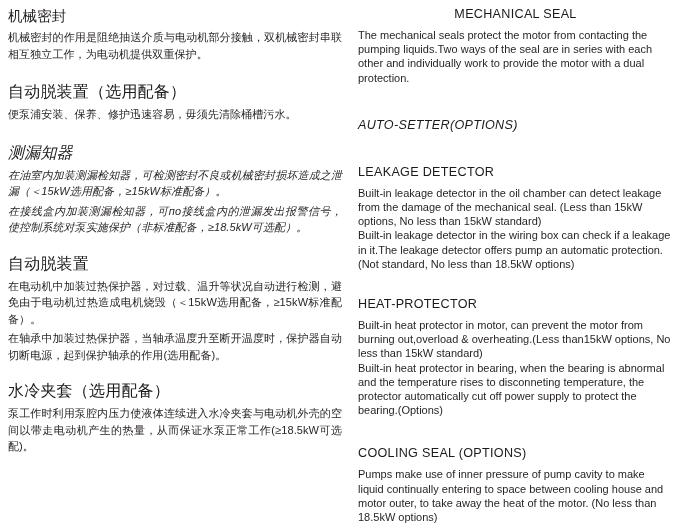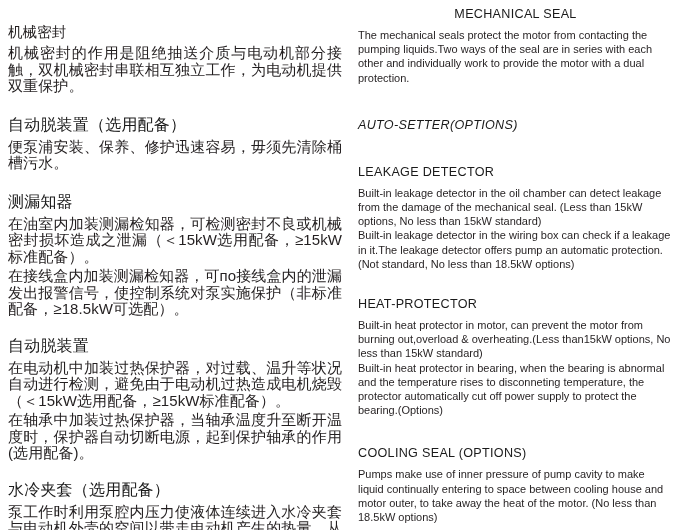--- a/index.html
+++ b/index.html
@@ -21,21 +21,20 @@
     display: flex;
     flex-direction: row;
     box-sizing: border-box;
   }
   .col {
     box-sizing: border-box;
   }
   .col-left {
     width: 352px;
     padding: 6px 10px 0 8px;
-    margin-top: 16px;
   }
   .col-right {
     width: 329px;
     padding: 6px 8px 16px 6px;
   }
   .section {
     margin-bottom: 12px;
   }
   .section:last-child {
     margin-bottom: 0;
@@ -43,21 +42,21 @@
   
   .zh-head {
     font-size: 16px;
     font-weight: normal;
     line-height: 20px;
     margin: 0 0 4px 0;
     letter-spacing: 0.2px;
     color: #1a1a1a;
   }
   .zh-body {
-    font-size: 15px;
+    font-size: 11px;
     line-height: 16.5px;
     margin: 0;
     text-align: justify;
     letter-spacing: 0.1px;
     color: #231f20;
   }
   
   .en-head {
     font-size: 12.6px;
     font-weight: normal;
@@ -76,21 +75,21 @@
   .en-head.centered {
     text-align: center;
   }
   .p-gap {
     margin-top: 3px;
   }
   .sec-mech-left { margin-top: 0; }
   .sec-mech-right { margin-top: 0; }
   .sec-auto-left { margin-top: 20px; }
   .sec-auto-right { margin-top: 32px; font-style: italic; }
-  .sec-leak-left { margin-top: 20px; }
+  .sec-leak-left { margin-top: 20px; font-style: italic; }
   .sec-leak-right { margin-top: 30px; }
   .sec-heat-left { margin-top: 18px; }
   .sec-heat-right { margin-top: 25px; }
   .sec-cool-left { margin-top: 18px; }
   .sec-cool-right { margin-top: 28px; }
 </style>
 </head>
 <body>
 
 <div class="page">

